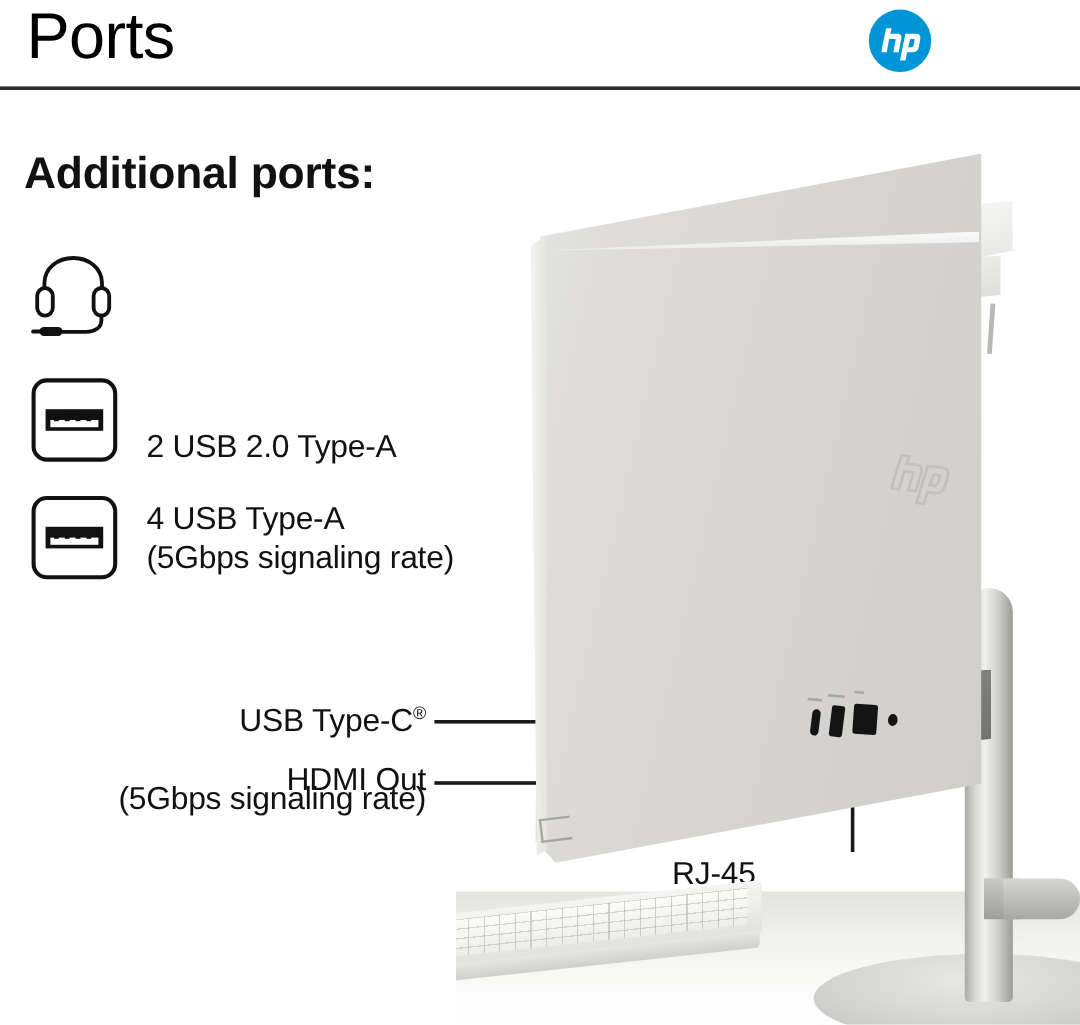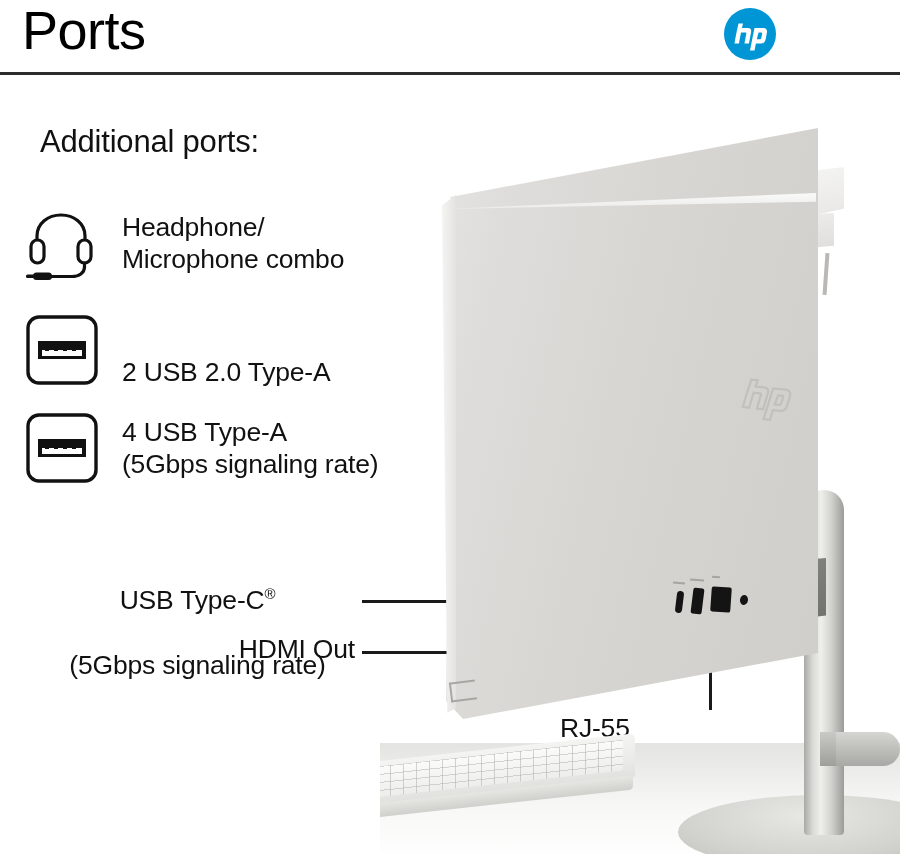--- a/index.html
+++ b/index.html
@@ -37,24 +37,25 @@
   #header-rule {
     position: absolute;
     left: 0; top: 72px;
     width: 900px; height: 3px;
     background: #2b2b2b;
   }
 
   
   #additional-ports-heading {
     position: absolute;
-    left: 40px; top: 124px;
-    font-size: 31px;
+    left: 20px; top: 124px;
+    font-size: 37px;
     color: #111;
     letter-spacing: -0.2px;
+    font-weight: bold;
   }
 
   .port-row {
     position: absolute;
     left: 24px;
     display: flex;
     align-items: center;
     gap: 22px;
   }
   .port-icon {
@@ -77,21 +78,21 @@
   
   .callout-label {
     position: absolute;
     font-size: 26.5px;
     line-height: 1.22;
     color: #111;
     letter-spacing: -0.2px;
     white-space: pre-line;
     text-align: right;
   }
-  #label-usbc { left: 40px; top: 552px; width: 315px; text-align: center; }
+  #label-usbc { left: 40px; top: 552px; width: 315px; }
   #label-hdmi { left: 40px; top: 633px; width: 315px; }
   #label-rj45 { left: 560px; top: 712px; width: 160px; text-align: left;}
 
   .tm { font-size: 15px; vertical-align: super; line-height: 0; }
 
   
   .leader { position: absolute; background: #1a1a1a; }
   #leader-usbc-h { left: 362px; top: 600px; width: 323px; height: 2.5px; }
   #leader-hdmi-h { left: 362px; top: 651px; width: 332px; height: 2.5px; }
   #leader-hdmi-v { left: 692px; top: 605px; width: 2.5px; height: 48px; }
@@ -301,22 +302,20 @@
         <g fill="none" stroke="#111" stroke-width="3.2" stroke-linecap="round">
           <path d="M13 40 V31 C13 18.5 24 10 37 10 C50 10 61 18.5 61 31 V40"></path>
           <rect x="7" y="35" width="13" height="23" rx="6.5" fill="#fff"></rect>
           <rect x="54" y="35" width="13" height="23" rx="6.5" fill="#fff"></rect>
           <path d="M60.5 58 V62 C60.5 68 55 71.5 48 71.5 H28"></path>
         </g>
         <rect x="9" y="67.5" width="19" height="7.5" rx="3.5" fill="#111"></rect>
         <rect x="2" y="69.5" width="9" height="3.5" rx="1.6" fill="#111"></rect>
       </svg>
     </div>
-    <div class="port-label">Headphone/
-Microphone combo</div>
   </div>
 
   <div class="port-row" id="row-usb20">
     <div class="port-icon">
       <svg viewBox="0 0 76 76" width="76" height="76" aria-hidden="true">
         <rect x="4" y="5" width="68" height="66" rx="11" fill="#fff" stroke="#111" stroke-width="3.4"></rect>
         <rect x="14" y="29" width="48" height="18" fill="#111"></rect>
         <rect x="18" y="38" width="40" height="6" fill="#fff"></rect>
         <g fill="#111">
           <rect x="21" y="34" width="4" height="5"></rect>
@@ -347,21 +346,21 @@
 (5Gbps signaling rate)</div>
   </div>
 
   <div class="callout-label" id="label-usbc">
     <div><span>USB Type-C</span><span class="tm">®</span></div>
     <div>(5Gbps signaling rate)</div>
   </div>
 
   <div class="callout-label" id="label-hdmi">HDMI Out</div>
 
-  <div class="callout-label" id="label-rj45">RJ-55</div>
+  <div class="callout-label" id="label-rj45">RJ-45</div>
 
   <div class="leader" id="leader-usbc-h"></div>
   <div class="leader" id="leader-hdmi-h"></div>
   <div class="leader" id="leader-hdmi-v"></div>
   <div class="leader" id="leader-rj45-v"></div>
 
   <div id="product">
 
     <div id="ground"></div>
 

